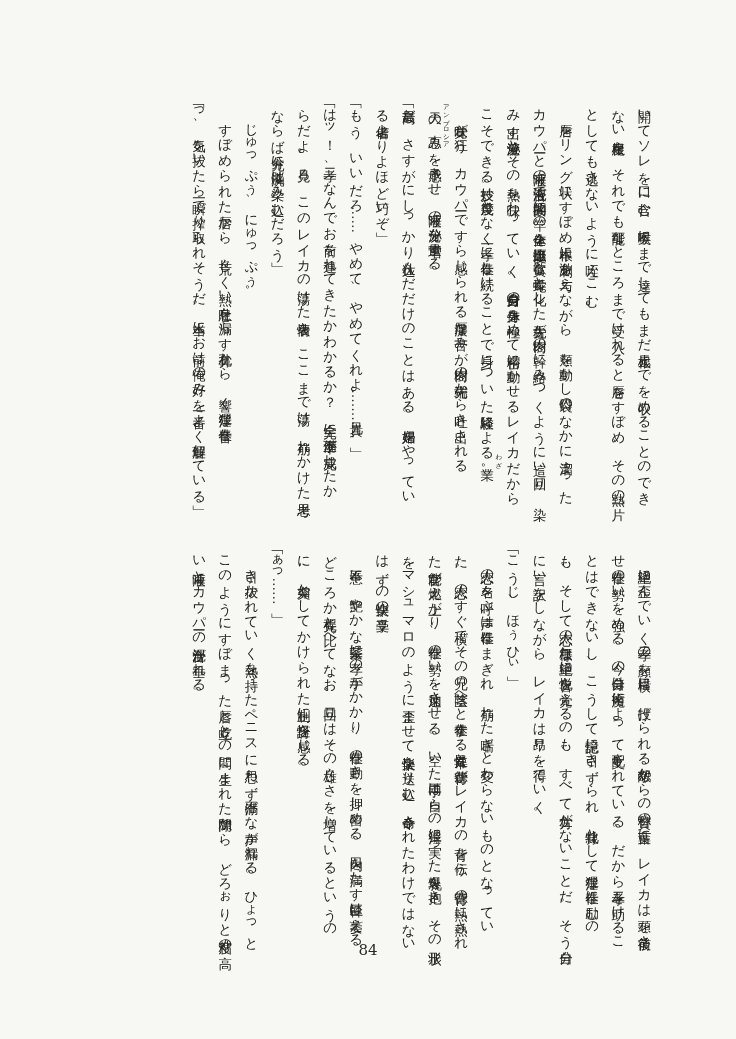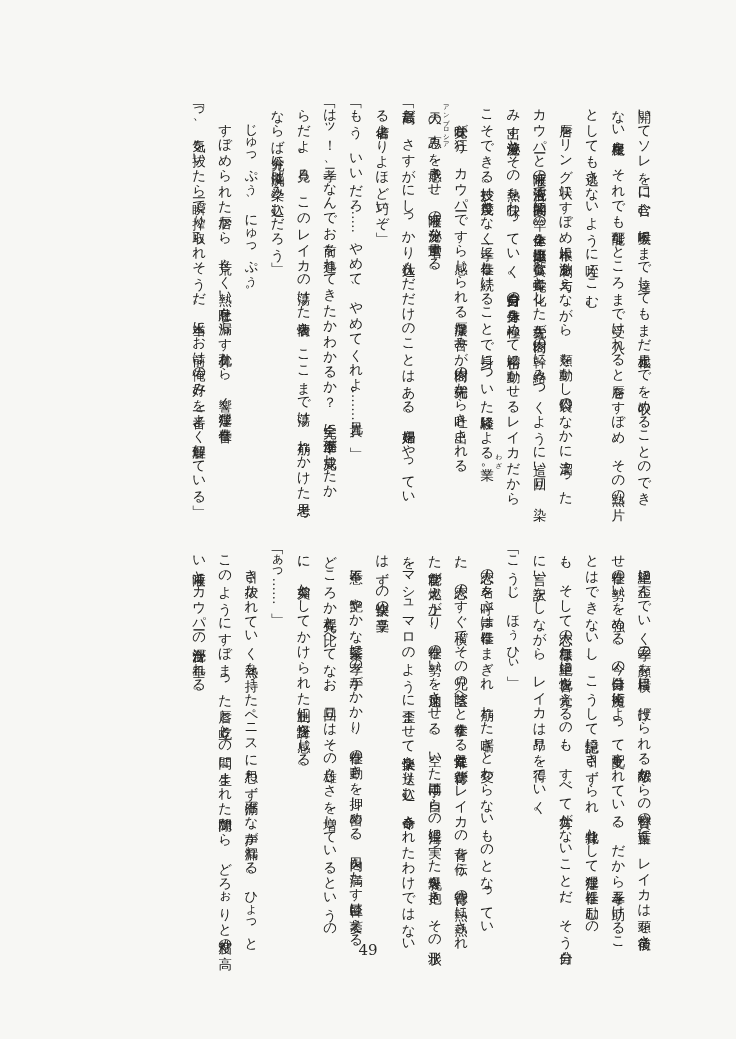--- a/index.html
+++ b/index.html
@@ -57,14 +57,14 @@
 
   <section class="vblock block-bottom">
       <p class="indent">絶望に歪んでいく孝二の顔を横目に、投げられる怨敵からの称賛の言葉に、レイカは頭を前後させ奉仕の勢いを強める。今の自分は魔術によって支配されている。だから孝二を助けることはできないし、こうして記憶に引きずられ、牝隷として淫猥な奉仕に励むのも、そして恋人の無様な絶望に喜悦を覚えるのも、すべて仕方がないことだ。そう自分に言い訳をしながら、レイカは昂りを得ていく。</p>
       <p>「こうじ、ほぅひぃ」</p>
       <p class="indent">恋人の名を呼ぶ声は奉仕にまぎれ、崩れた喘ぎと変わらないものとなっていた。恋人のすぐ横でその兄の陰茎へと奉仕する異常性と背徳がレイカの背を伝う。背徳の熱に熱された官能が燃え上がり、奉仕の勢いを加速させる。空いた両手は自らの淫猥に実った爆乳を抱き、その形状をマシュマロのように歪ませて快楽を送り込む。命令されたわけではないはずの快楽の享受。</p>
       <p class="indent">不意に、艶やかな茶髪に一孝の手がかかり、奉仕の動きを押し留める。口内を満たす巨幹は萎えるどころか先程と比べてなお、二回りはその雄々しさを増しているというのに、突如としてかけられた制止に怪訝を感じる。</p>
       <p>「ぁっ……」</p>
       <p class="indent">引き抜かれていく熱を持ったペニスに思わず不満げな声が漏れる。ひょっとこのようにすぼまった唇と屹立との間に生まれた隙間から、どろぉりと粘度の高い唾液とカウパーの混合汁が垂れる。</p>
     </section>
 
-  <div class="page-number">49</div>
+  <div class="page-number">84</div>
 </div>
 
 </body></html>

